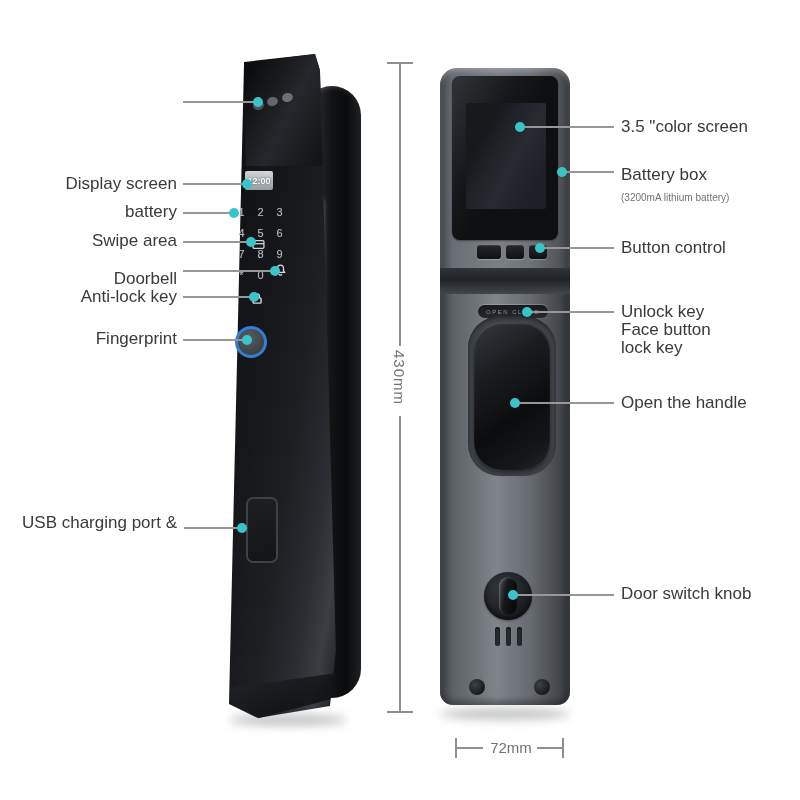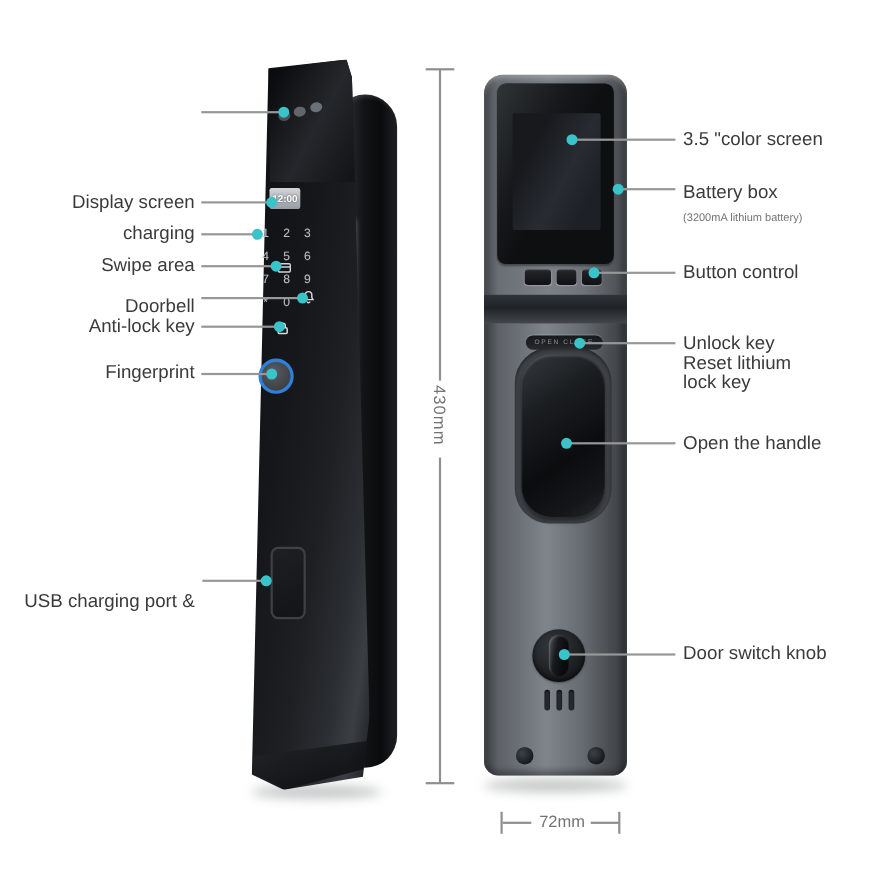--- a/index.html
+++ b/index.html
@@ -192,41 +192,41 @@
     <div class="ground-shadow" style="left:10px;top:650px;width:130px;height:12px;"></div>
   </div>
 
   <div class="co-line" style="left:183px;top:101px;width:71px"></div>
   <div class="co-dot" style="left:253px;top:97px"></div>
 
   <div class="lbl-l" style="top:173px">Display screen</div>
   <div class="co-line" style="left:183px;top:183px;width:60px"></div>
   <div class="co-dot" style="left:242px;top:179px"></div>
 
-  <div class="lbl-l" style="top:201px">charging</div>
+  <div class="lbl-l" style="top:201px">battery</div>
   <div class="co-line" style="left:183px;top:212px;width:48px"></div>
   <div class="co-dot" style="left:229px;top:208px"></div>
 
   <div class="lbl-l" style="top:230px">Swipe area</div>
   <div class="co-line" style="left:183px;top:241px;width:65px"></div>
   <div class="co-dot" style="left:246px;top:237px"></div>
 
   <div class="lbl-l" style="top:268px">Doorbell</div>
   <div class="co-line" style="left:183px;top:270px;width:89px"></div>
   <div class="co-dot" style="left:270px;top:266px"></div>
 
   <div class="lbl-l" style="top:286px">Anti-lock key</div>
   <div class="co-line" style="left:183px;top:296px;width:68px"></div>
   <div class="co-dot" style="left:249px;top:292px"></div>
 
   <div class="lbl-l" style="top:328px">Fingerprint</div>
   <div class="co-line" style="left:183px;top:339px;width:61px"></div>
   <div class="co-dot" style="left:242px;top:335px"></div>
 
-  <div class="lbl-l" style="top:536px;line-height:22px">
+  <div class="lbl-l" style="top:512px;line-height:22px">
     <span>USB charging port &amp;</span><br>
   </div>
   <div class="co-line" style="left:184px;top:527px;width:55px"></div>
   <div class="co-dot" style="left:237px;top:523px"></div>
 
   <div class="lbl-r" style="top:116px">3.5 "color screen</div>
   <div class="co-line" style="left:524px;top:126px;width:90px"></div>
   <div class="co-dot" style="left:515px;top:122px"></div>
 
   <div class="lbl-r" style="top:164px">
@@ -235,21 +235,21 @@
   </div>
   <div class="co-line" style="left:566px;top:171px;width:48px"></div>
   <div class="co-dot" style="left:557px;top:167px"></div>
 
   <div class="lbl-r" style="top:237px">Button control</div>
   <div class="co-line" style="left:544px;top:247px;width:70px"></div>
   <div class="co-dot" style="left:535px;top:243px"></div>
 
   <div class="lbl-r" style="top:303px;line-height:18px">
     <span>Unlock key</span><br>
-    <span>Reset lithium</span><br>
+    <span>Face button</span><br>
     <span>lock key</span>
   </div>
   <div class="co-line" style="left:531px;top:311px;width:83px"></div>
   <div class="co-dot" style="left:522px;top:307px"></div>
 
   <div class="lbl-r" style="top:392px">Open the handle</div>
   <div class="co-line" style="left:519px;top:402px;width:95px"></div>
   <div class="co-dot" style="left:510px;top:398px"></div>
 
   <div class="lbl-r" style="top:583px">Door switch knob</div>

